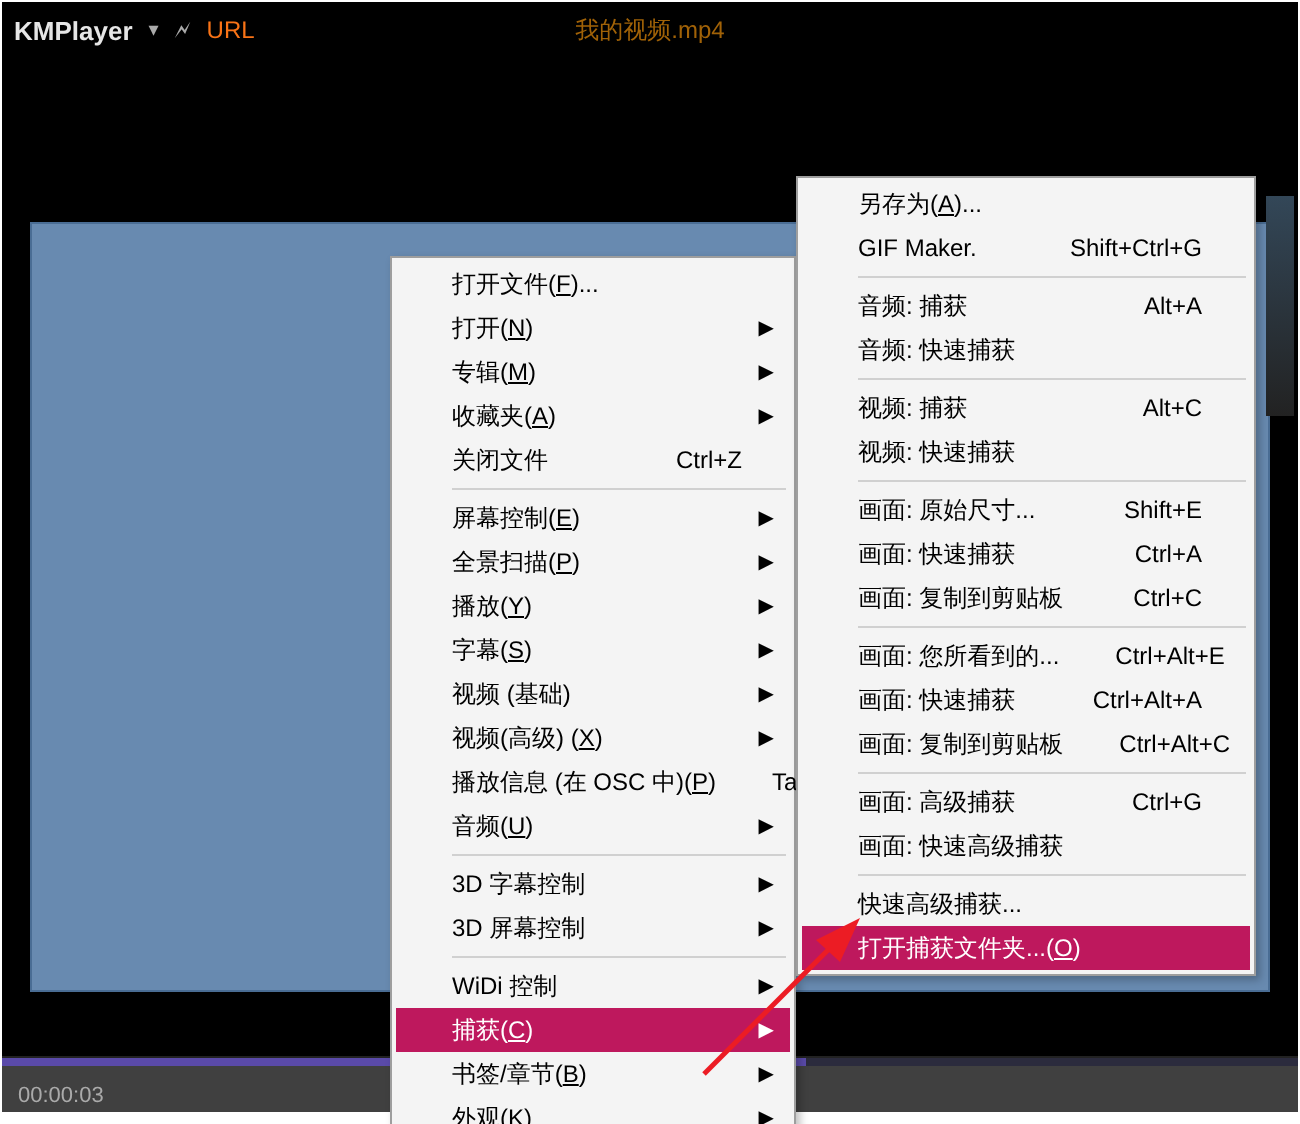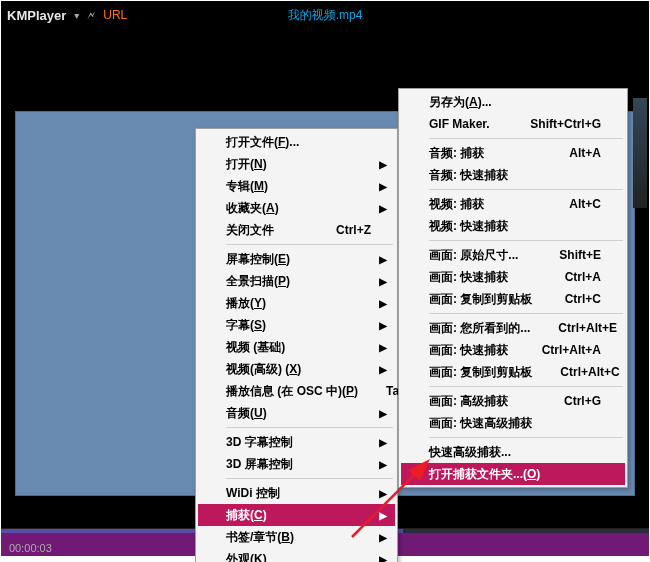--- a/index.html
+++ b/index.html
@@ -3,30 +3,30 @@
 <meta charset="utf-8">
 <style>
   * { margin: 0; padding: 0; box-sizing: border-box; }
   body { width: 650px; height: 562px; background: #fff; font-family: "Microsoft YaHei", Arial, sans-serif; font-size: 12px; overflow: hidden; position: relative; }
   .player-container { position: absolute; top: 1px; left: 1px; width: 648px; height: 555px; background: #000; }
   .titlebar { height: 28px; display: flex; align-items: center; color: #999; background: #000; padding-left: 6px; gap: 8px; }
   .titlebar .logo { color: #e6e6e6; font-weight: bold; font-size: 13px; }
   .titlebar .arrow { font-size: 10px; color: #aaa; }
   .titlebar .lightning { font-size: 12px; color: #aaa; }
   .titlebar .url-label { color: #f97316; font-size: 12px; }
-  .titlebar .title { position: absolute; left: 50%; transform: translateX(-50%); color: #0ea5e9; }
+  .titlebar .title { position: absolute; left: 50%; transform: translateX(-50%); color: #a16207; }
   .video-area { position: absolute; left: 14px; top: 110px; width: 620px; height: 385px; background: #688ab0; border: 1px solid #4a6d94; }
   .video-thumb { position: absolute; right: 2px; top: 97px; width: 14px; height: 110px; background: linear-gradient(#334758,#222); }
-  .ctrlbar { position: absolute; bottom: 0; left: 0; right: 0; height: 28px; background: #701a75; border-top: 1px solid #222; color: #888; font-size: 11px; display: flex; align-items: flex-end; padding-bottom: 2px; }
+  .ctrlbar { position: absolute; bottom: 0; left: 0; right: 0; height: 28px; background: #404040; border-top: 1px solid #222; color: #888; font-size: 11px; display: flex; align-items: flex-end; padding-bottom: 2px; }
   .progress { position: absolute; top: 0; left: 0; right: 0; height: 4px; background: #2b2b3d; }
   .progress-in { width: 62%; height: 100%; background: #5a4aa9; }
   .timecode { margin-left: 8px; color: #aaa; }
   .enjoy { position: absolute; right: 452px; bottom: 28px; transform: rotate(-90deg); transform-origin: right bottom; color: #666; font-size: 11px; }
   
-  .menu { position: absolute; background: #f4f4f4; border: 1px solid #9e9e9e; box-shadow: 2px 2px 4px rgba(0,0,0,.25); color: #000; padding: 2px; font-weight: bold; }
+  .menu { position: absolute; background: #f4f4f4; border: 1px solid #9e9e9e; box-shadow: 2px 2px 4px rgba(0,0,0,.25); color: #000; padding: 2px; }
   .menu .row { display: flex; align-items: center; height: 22px; padding: 0 24px 0 28px; position: relative; white-space: nowrap; }
   .menu .row.hover { background: #be185d; color: #fff; }
   .menu .sep { height: 1px; background: #d0d0d0; margin: 3px 2px 3px 28px; }
   .menu .row .label u { text-decoration: underline; }
   .menu .row .shortcut { margin-left: auto; padding-left: 28px; }
   .menu .row .sub-arrow { position: absolute; right: 8px; font-size: 10px; }
   
   #menu1 { left: 195px; top: 128px; width: 203px; }
   #menu2 { left: 398px; top: 88px; width: 230px; }
   

